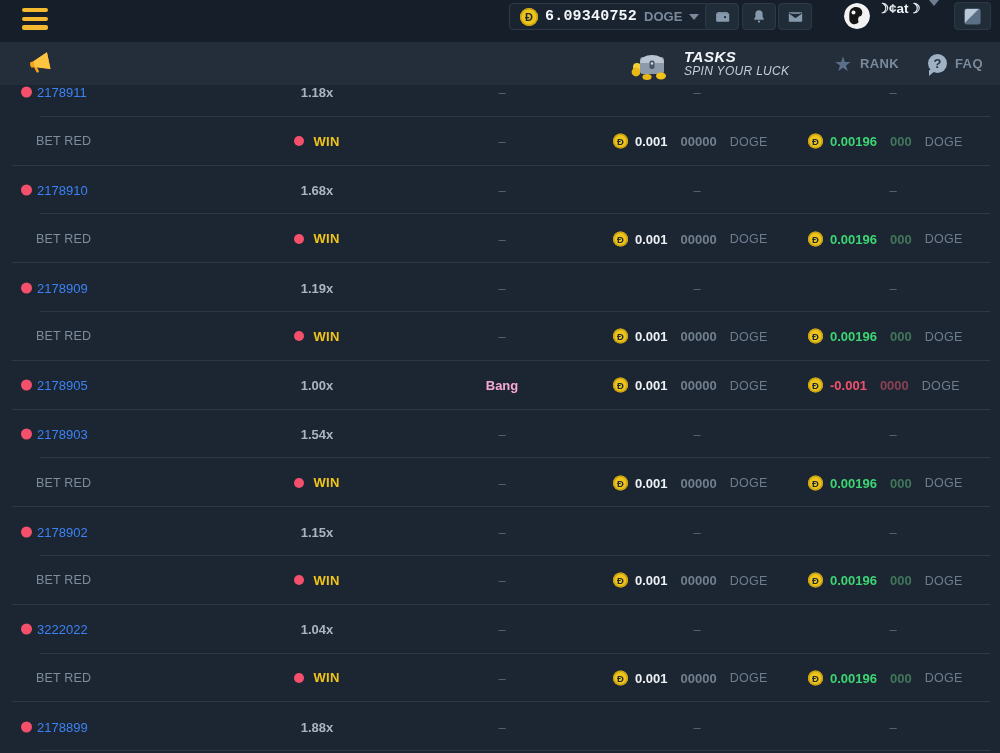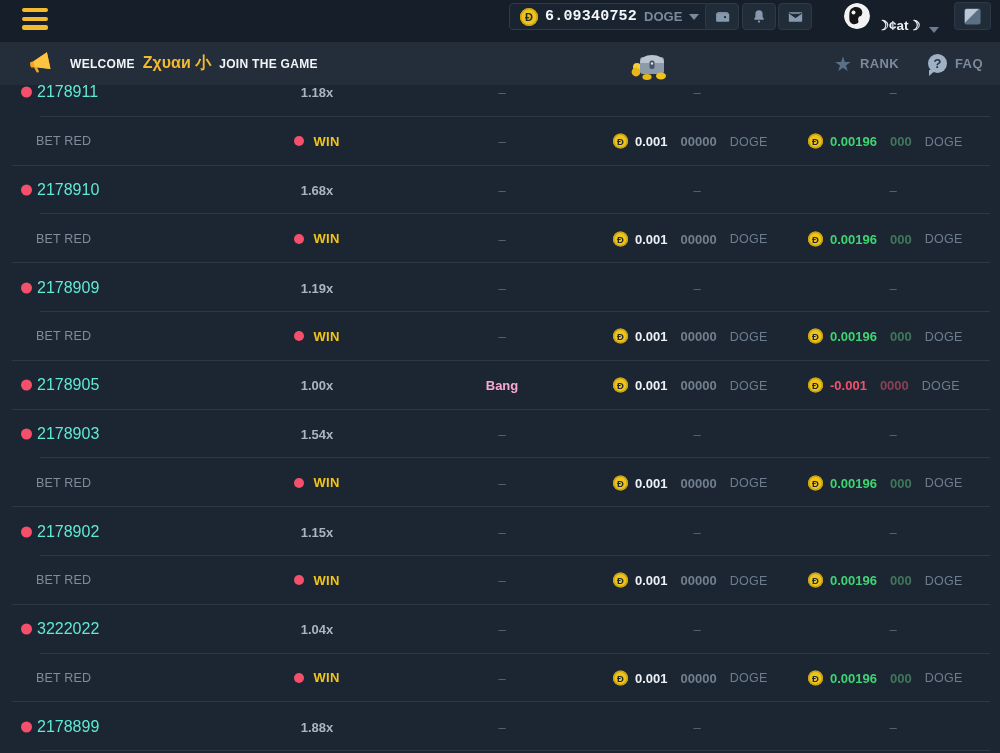--- a/index.html
+++ b/index.html
@@ -23,21 +23,21 @@
   .coin.small { width:15px; height:15px; line-height:15px; font-size:9.5px; }
   .balance-amount { font-size:15px; font-weight:bold; color:#f4f7fa; letter-spacing:.2px;font-family:Liberation Mono, monospace; }
   .balance-currency { font-size:13px; font-weight:bold; color:#7a8a9c; }
   .caret { width:0; height:0; border-left:5px solid transparent; border-right:5px solid transparent; border-top:6px solid #7a8a9c; }
 
   .icon-btn { position:absolute; top:3px; width:34px; height:27px; background:#212c39; border:1px solid #2d3947;
     border-radius:4px; display:flex; align-items:center; justify-content:center; cursor:pointer; }
   .icon-btn svg { fill:#8799ad; }
 
   .avatar { position:absolute; left:844px; top:3px; width:26px; height:26px; border-radius:50%; overflow:hidden; cursor:pointer; }
-  .user-cluster { position:absolute; left:877px; top:0; height:33px; display:flex; align-items:flex-end; gap:8px; cursor:pointer; }
+  .user-cluster { position:absolute; left:877px; top:0; height:33px; display:flex; align-items:flex-start; gap:8px; cursor:pointer; }
   .user-name { font-size:13.5px; font-weight:bold; color:#eef2f6; }
   .user-cluster .caret { border-top-color:#6d7d8f; }
 
   .chat-btn { left:954px; width:37px; height:28px; top:2px; }
 
   
   .banner { position:absolute; left:0; top:42px; width:1000px; height:43px; background:#242e3b; }
   .megaphone { position:absolute; left:27px; top:9px; }
   .welcome { position:absolute; left:70px; top:0; height:43px; display:flex; align-items:center; gap:8px; }
   .welcome .w-txt { font-size:12px; font-weight:bold; color:#f2f5f8; letter-spacing:.3px; }
@@ -62,21 +62,21 @@
   .history { position:absolute; left:0; top:85px; width:1000px; bottom:0; background:#1c2632; overflow:hidden; }
   .rows-wrap { margin-top:-17px; }
   .hrow { position:relative; height:48.8px; }
   .hrow::after { content:""; position:absolute; bottom:0; right:10px; height:1px; background:#2b3847; }
   .hrow.sep-inner::after { left:40px; }
   .hrow.sep-group::after { left:12px; }
 
   .cell { position:absolute; top:50%; transform:translateY(-50%); white-space:nowrap; }
   .dot { width:11px; height:11px; border-radius:50%; background:#f4506b; display:inline-block; }
   .id-dot { left:21px; }
-  .id-text { left:37px; font-size:16px; color:#5eead4; }
+  .id-text { left:37px; font-size:13px; color:#3b82f6; }
   .bet-label { left:36px; font-size:12.5px; color:#7e8c9b; letter-spacing:.2px; }
 
   .c2 { left:257px; width:120px; text-align:center; }
   .multiplier { font-size:13px; font-weight:bold; color:#a9b5c3; }
   .win-wrap { display:inline-flex; align-items:center; gap:9px; }
   .win-dot { width:10px; height:10px; border-radius:50%; background:#f4506b; }
   .win-text { font-size:13px; font-weight:bold; color:#f0c419; letter-spacing:.3px; }
 
   .c3 { left:450px; width:104px; text-align:center; }
   .status-bang { font-size:13px; font-weight:bold; color:#f9a8d4; }
@@ -155,37 +155,36 @@
   </div>
 </div>
 
 <div class="banner">
   <svg class="megaphone" width="26" height="25" viewBox="0 0 26 25">
     <g transform="rotate(-12 13 12)">
       <path d="M22 3 L7 9 H5 a2 2 0 0 0-2 2 v2 a2 2 0 0 0 2 2 h1.2 l1.5 5 a1.3 1.3 0 0 0 2.5-.7 l-1.1-4 L22 20 Z" fill="#f6a21d"></path>
       <path d="M22 3 L7 9 v6 L22 20 Z" fill="#fcc440"></path>
     </g>
   </svg>
-  <div class="welcome">
-    <span class="w-txt">WELCOME</span>
-    <span class="w-name">Ζχυαи 小</span>
-    <span class="w-txt">JOIN THE GAME</span>
-  </div>
 
   <div class="tasks">
     <svg width="42" height="32" viewBox="0 0 42 32">
       <circle cx="7" cy="19" r="4" fill="#f5cf3a"></circle>
       <circle cx="6" cy="24" r="4.4" fill="#eab816"></circle>
       <rect x="10" y="9" width="24" height="17" rx="3" fill="#8d9aa9"></rect>
       <path d="M10 15c0-5 5.4-8 12-8s12 3 12 8H10z" fill="#b9c4d0"></path>
       <rect x="19.5" y="12.5" width="5" height="8.5" rx="2" fill="#46556a"></rect>
       <circle cx="22" cy="15.5" r="1.2" fill="#d9e1e8"></circle>
       <ellipse cx="31" cy="28" rx="5" ry="3.4" fill="#f1c21b"></ellipse>
       <ellipse cx="17" cy="29" rx="4.6" ry="3" fill="#eab816"></ellipse>
     </svg>
+    <div class="tasks-txt">
+      <span class="tasks-title">TASKS</span>
+      <span class="tasks-sub">SPIN YOUR LUCK</span>
+    </div>
   </div>
 
   <div class="banner-link rank-link">
     <span class="star-glyph">★</span>
     <span class="lbl">RANK</span>
   </div>
   <div class="banner-link faq-link">
     <span class="q-icon">?</span>
     <span class="lbl">FAQ</span>
   </div>

